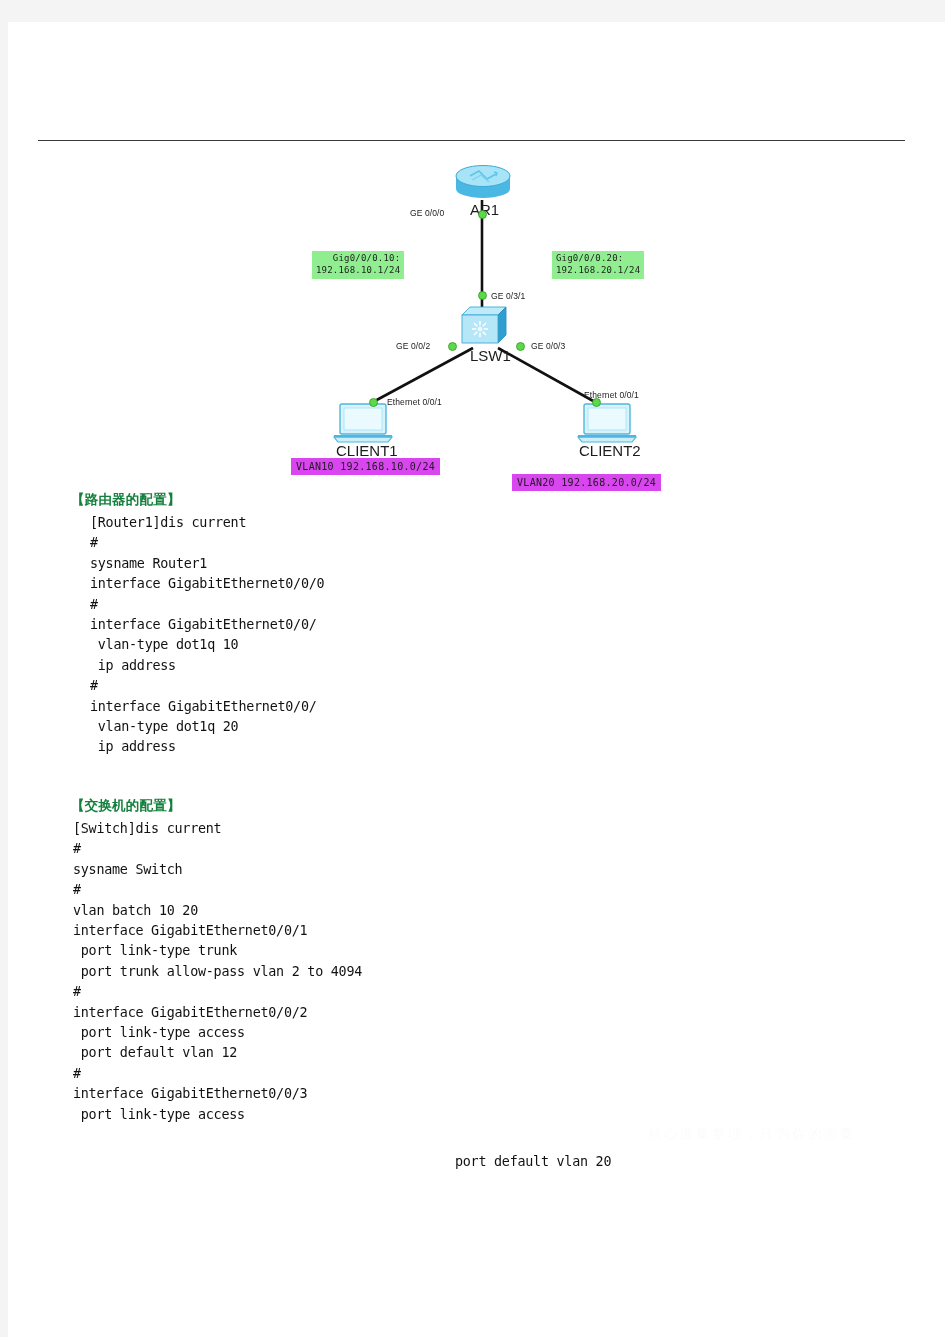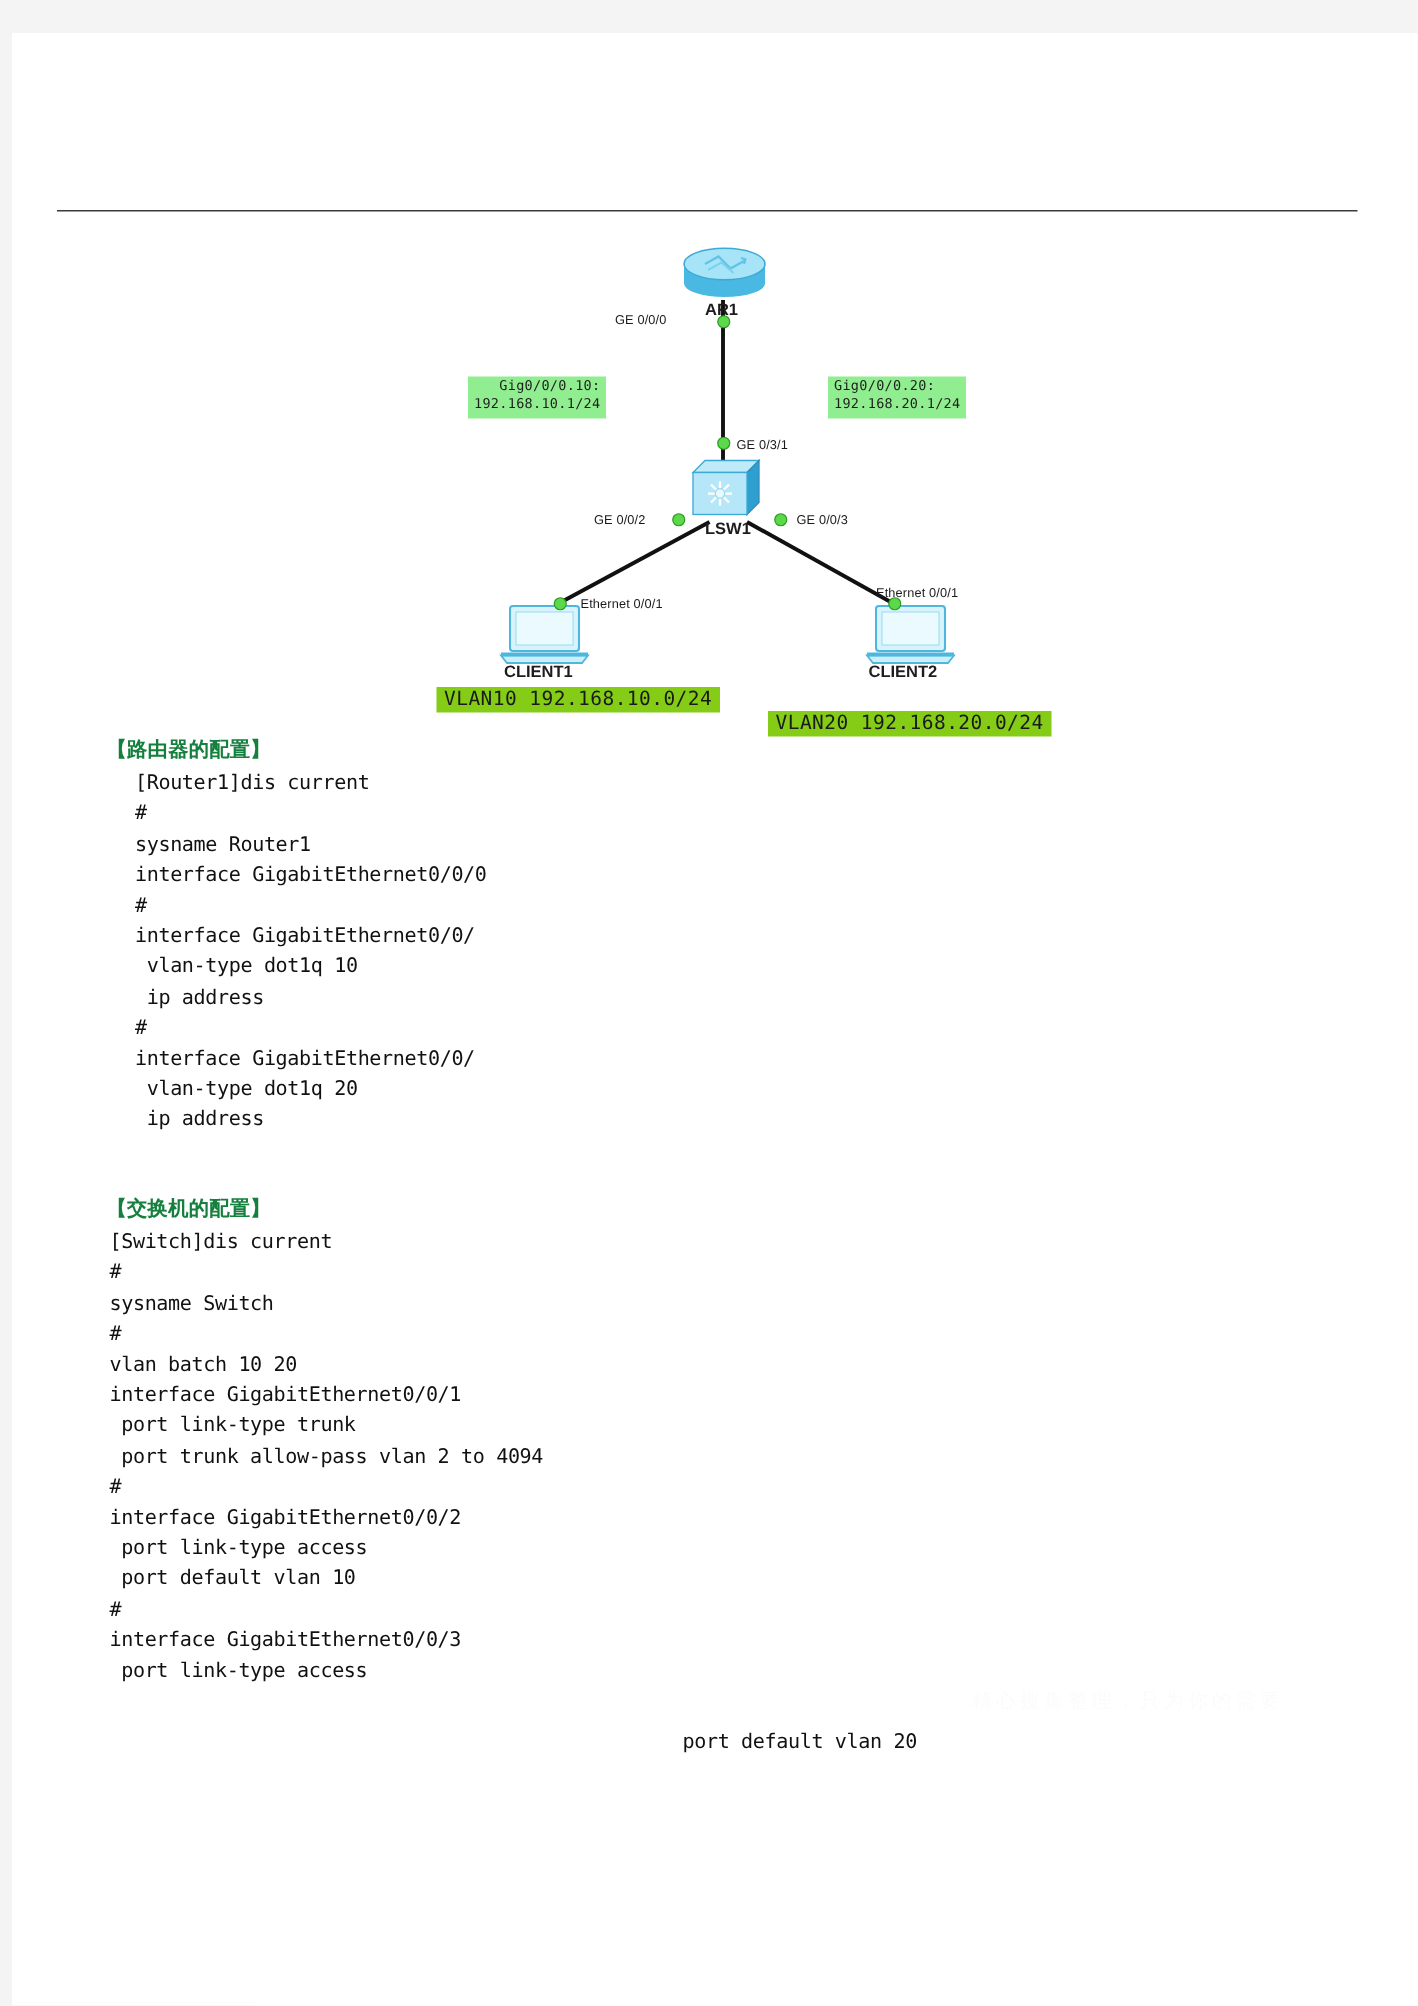--- a/index.html
+++ b/index.html
@@ -60,42 +60,41 @@
     position: absolute;
     font-family: "Liberation Sans", sans-serif;
     font-size: 8.5px;
     color: #1a1a1a;
     white-space: nowrap;
     letter-spacing: 0.1px;
   }
   .devname {
     position: absolute;
     font-family: "Liberation Sans", sans-serif;
-    font-size: 11px;
+    font-size: 15px;
     color: #1c1c1c;
     white-space: nowrap;
-    font-weight: bold;
   }
   .greenbox {
     position: absolute;
     background: #90ee90;
     color: #1e1e1e;
     font-family: "DejaVu Sans Mono", "Liberation Mono", monospace;
     font-size: 9px;
     line-height: 11.5px;
     padding: 2px 4px 3px 4px;
     white-space: pre;
     letter-spacing: 0.2px;
   }
   .greenbar {
     position: absolute;
-    background: #84cc16;
+    background: #d946ef;
     color: #1a1a1a;
     font-family: "DejaVu Sans Mono", "Liberation Mono", monospace;
-    font-size: 13px;
+    font-size: 10px;
     line-height: 13px;
     padding: 2px 5px 2px 5px;
     white-space: pre;
     letter-spacing: 0.3px;
   }
 
   
   .dev { position: absolute; }
 
   
@@ -247,21 +246,21 @@
 <span>#</span>
 <span>sysname Switch</span>
 <span>#</span>
 <span>vlan batch 10 20</span>
 <span>interface GigabitEthernet0/0/1</span>
 <span> port link-type trunk</span>
 <span> port trunk allow-pass vlan 2 to 4094</span>
 <span>#</span>
 <span>interface GigabitEthernet0/0/2</span>
 <span> port link-type access</span>
-<span> port default vlan 10</span>
+<span> port default vlan 12</span>
 <span>#</span>
 <span>interface GigabitEthernet0/0/3</span>
 <span> port link-type access</span></div>
 
   <div class="code" style="left:447px;top:1102px;margin-top:28px;">port default vlan 20</div>
   <div class="watermark" style="left:640px;top:1103px;">精心搜集整理，只为你的需要</div>
 
 </div>
 
 </body></html>

